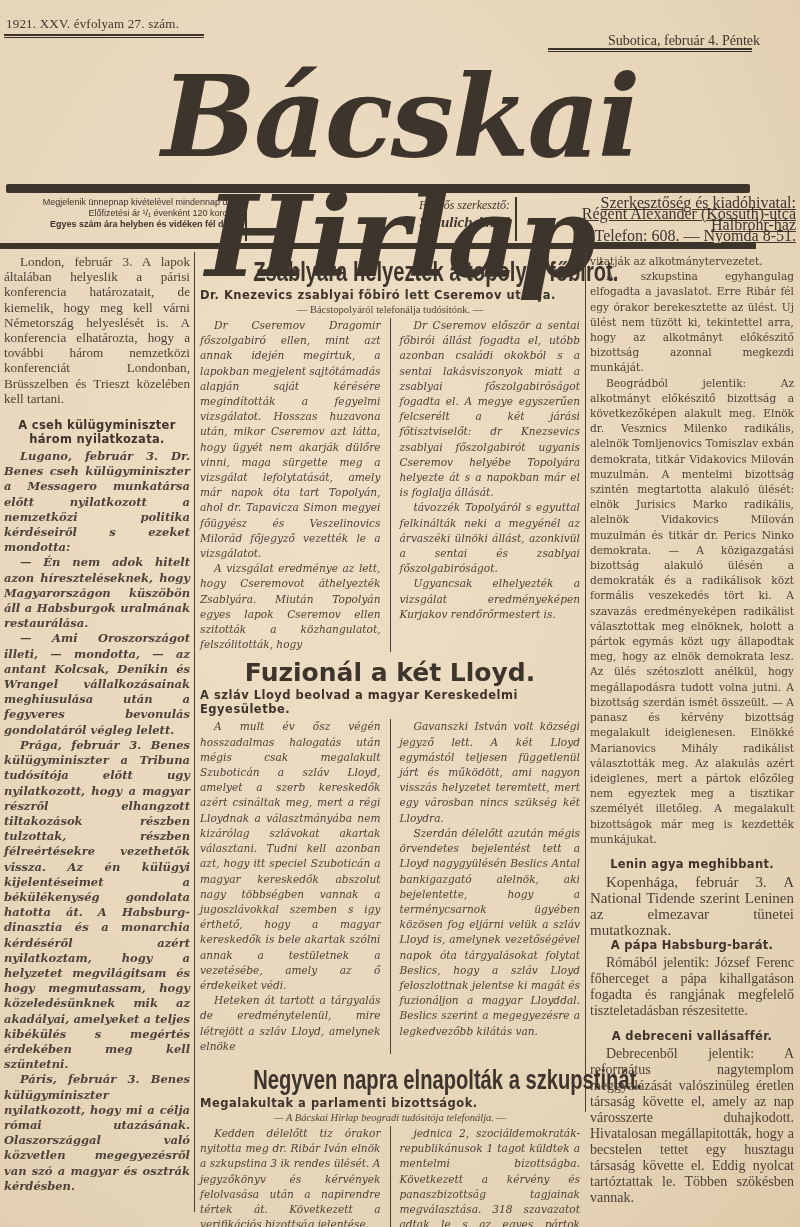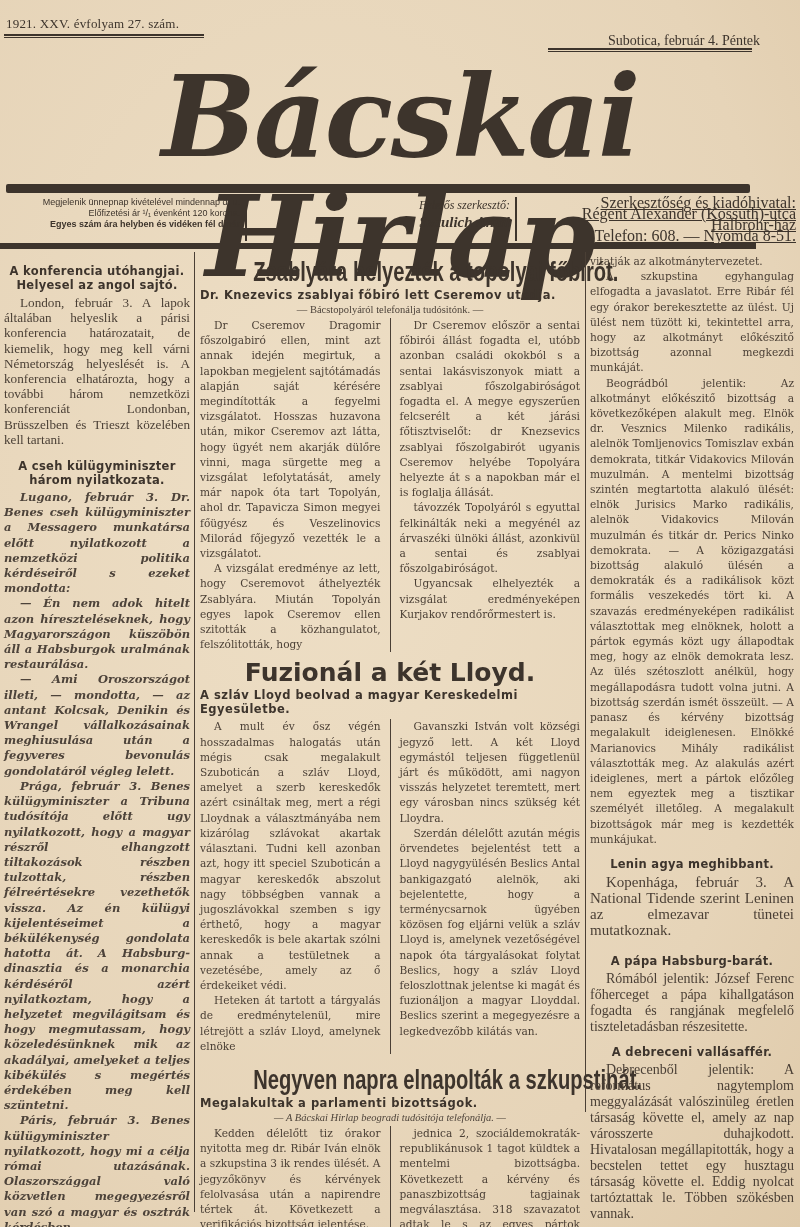--- a/index.html
+++ b/index.html
@@ -29,21 +29,21 @@
   .vline{position:absolute;width:1px;background:#4a3f35;}
   .hd-sans{font-family:"DejaVu Sans",sans-serif;font-weight:bold;text-align:center;font-size:11.5px;line-height:14px;letter-spacing:0.3px;margin:6px 0 3px;color:#3d342c;}
   .italic{font-style:italic;font-family:"DejaVu Serif",serif;font-size:11.5px;line-height:15.2px;font-weight:bold;color:#4d433a;}
   .big-head{font-family:"Liberation Sans",sans-serif;font-weight:bold;text-align:center;font-size:28px;line-height:32px;transform:scaleX(0.72);transform-origin:center;color:#3d342c;white-space:nowrap;margin:2px 0 0;}
   .big-head2{font-family:"DejaVu Sans",sans-serif;font-weight:bold;text-align:center;font-size:25px;line-height:30px;color:#3d342c;margin:6px 0 0;}
   .subhead{font-family:"DejaVu Sans",sans-serif;font-weight:bold;text-align:left;font-size:11.5px;line-height:14px;color:#3d342c;letter-spacing:0.5px;}
   .byline{text-align:center;font-size:10.5px;line-height:16px;color:#4d433a;}
   .two{display:flex;gap:9px;position:relative;}
   .two > div{flex:1;font-family:"DejaVu Serif",serif;font-size:10.6px;line-height:15.2px;text-align:justify;}
   .two > .sep{flex:0 0 1px;background:#4a3f35;}
-  .two p{margin:0;text-indent:14px;}
+  .two p{margin:0;text-indent:14px;font-style:italic;}
   .serif-sm{font-family:"DejaVu Serif",serif;font-size:10.6px;line-height:15.2px;}
 </style>
 </head>
 <body>
 
 <div class="page">
 
   <div class="top-left">1921. XXV. évfolyam 27. szám.</div>
   <div class="top-left-rule"></div>
   <div class="top-right">Subotica, február 4. Péntek</div>
@@ -71,21 +71,20 @@
       <div>Régent Alexander (Kossuth)-utca Halbrohr-ház</div>
       <div>Telefon: 608. — Nyomda 8-51.</div>
     </div>
   </div>
   <div class="info-bottom"></div>
 
   <div class="vline" style="left:194px;top:252px;height:960px"></div>
   <div class="vline" style="left:585px;top:252px;height:860px"></div>
 
   <div class="col c1">
-    <div class="hd-sans" style="margin-top:10px">A konferencia utóhangjai. Helyesel az angol sajtó.</div>
     <p>London, február 3. A lapok általában helyeslik a párisi konferencia határozatait, de kiemelik, hogy meg kell várni Németország helyeslését is. A konferencia elhatározta, hogy a további három nemzetközi konferenciát Londonban, Brüsszelben és Trieszt közelében kell tartani.</p>
 
     <div class="hd-sans" style="margin-top:12px">A cseh külügyminiszter három nyilatkozata.</div>
     <p class="italic">Lugano, február 3. Dr. Benes cseh külügyminiszter a Messagero munkatársa előtt nyilatkozott a nemzetközi politika kérdéseiről s ezeket mondotta:</p>
     <p class="italic">— Én nem adok hitelt azon híreszteléseknek, hogy Magyarországon küszöbön áll a Habsburgok uralmának restaurálása.</p>
     <p class="italic">— Ami Oroszországot illeti, — mondotta, — az antant Kolcsak, Denikin és Wrangel vállalkozásainak meghiusulása után a fegyveres bevonulás gondolatáról végleg lelett.</p>
     <p class="italic">Prága, február 3. Benes külügyminiszter a Tribuna tudósítója előtt ugy nyilatkozott, hogy a magyar részről elhangzott tiltakozások részben tulzottak, részben félreértésekre vezethetők vissza. Az én külügyi kijelentéseimet a békülékenység gondolata hatotta át. A Habsburg-dinasztia és a monarchia kérdéséről azért nyilatkoztam, hogy a helyzetet megvilágitsam és hogy megmutassam, hogy közeledésünknek mik az akadályai, amelyeket a teljes kibékülés s megértés érdekében meg kell szüntetni.</p>
     <p class="italic">Páris, február 3. Benes külügyminiszter nyilatkozott, hogy mi a célja római utazásának. Olaszországgal való közvetlen megegyezésről van szó a magyar és osztrák kérdésben.</p>
 
   </div>
@@ -140,21 +139,21 @@
   <div class="col c3">
     <div class="serif-sm" style="text-align:justify">
       <p style="text-indent:0">vitatják az alkotmánytervezetet.</p>
       <p>A szkupstina egyhangulag elfogadta a javaslatot. Erre Ribár fél egy órakor berekesztette az ülést. Uj ülést nem tüzött ki, tekintettel arra, hogy az alkotmányt előkészitő bizottság azonnal megkezdi munkáját.</p>
       <p>Beográdból jelentik: Az alkotmányt előkészitő bizottság a következőképen alakult meg. Elnök dr. Vesznics Milenko radikális, alelnök Tomljenovics Tomiszlav exbán demokrata, titkár Vidakovics Milován muzulmán. A mentelmi bizottság szintén megtartotta alakuló ülését: elnök Jurisics Marko radikális, alelnök Vidakovics Milován muzulmán és titkár dr. Perics Ninko demokrata. — A közigazgatási bizottság alakuló ülésén a demokraták és a radikálisok közt formális veszekedés tört ki. A szavazás eredményeképen radikálist választottak meg elnöknek, holott a pártok egymás közt ugy állapodtak meg, hogy az elnök demokrata lesz. Az ülés szétoszlott anélkül, hogy megállapodásra tudott volna jutni. A bizottság szerdán ismét összeült. — A panasz és kérvény bizottság megalakult ideiglenesen. Elnökké Marianovics Mihály radikálist választották meg. Az alakulás azért ideiglenes, mert a pártok előzőleg nem egyeztek meg a tisztikar személyét illetőleg. A megalakult bizottságok már meg is kezdették munkájukat.</p>
     </div>
 
     <div class="hd-sans" style="margin-top:10px">Lenin agya meghibbant.</div>
     <p style="font-size:15px;line-height:16px">Kopenhága, február 3. A National Tidende szerint Leninen az elmezavar tünetei mutatkoznak.</p>
 
-    <div class="hd-sans" style="margin-top:16px">A pápa Habsburg-barát.</div>
+    <div class="hd-sans" style="margin-top:0">A pápa Habsburg-barát.</div>
     <p style="font-size:14px;line-height:16px">Rómából jelentik: József Ferenc főherceget a pápa kihallgatáson fogadta és rangjának megfelelő tiszteletadásban részesitette.</p>
 
     <div class="hd-sans" style="margin-top:10px">A debreceni vallásaffér.</div>
     <p style="font-size:14px;line-height:16px">Debrecenből jelentik: A református nagytemplom meggyalázását valószinüleg éretlen társaság követte el, amely az nap városszerte duhajkodott. Hivatalosan megállapitották, hogy a becstelen tettet egy husztagu társaság követte el. Eddig nyolcat tartóztattak le. Többen szökésben vannak.</p>
 
   </div>
 
 </div>
 
 </body></html>

